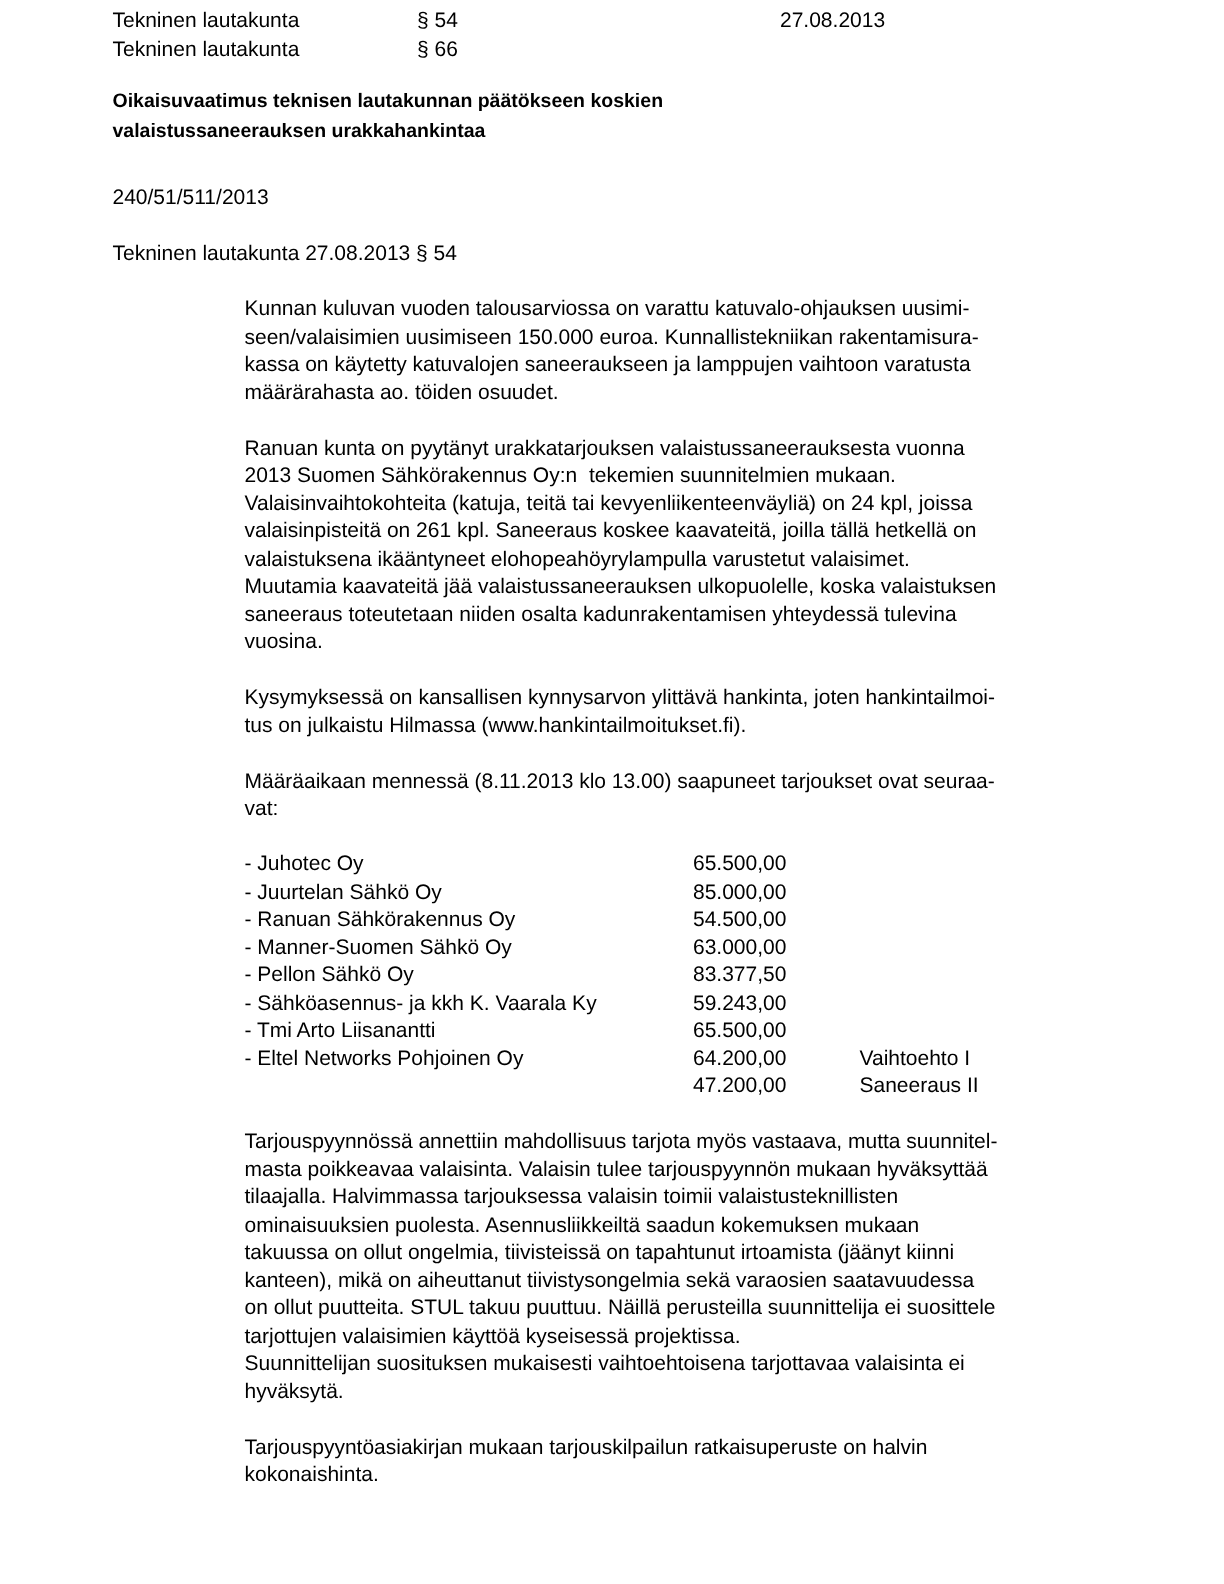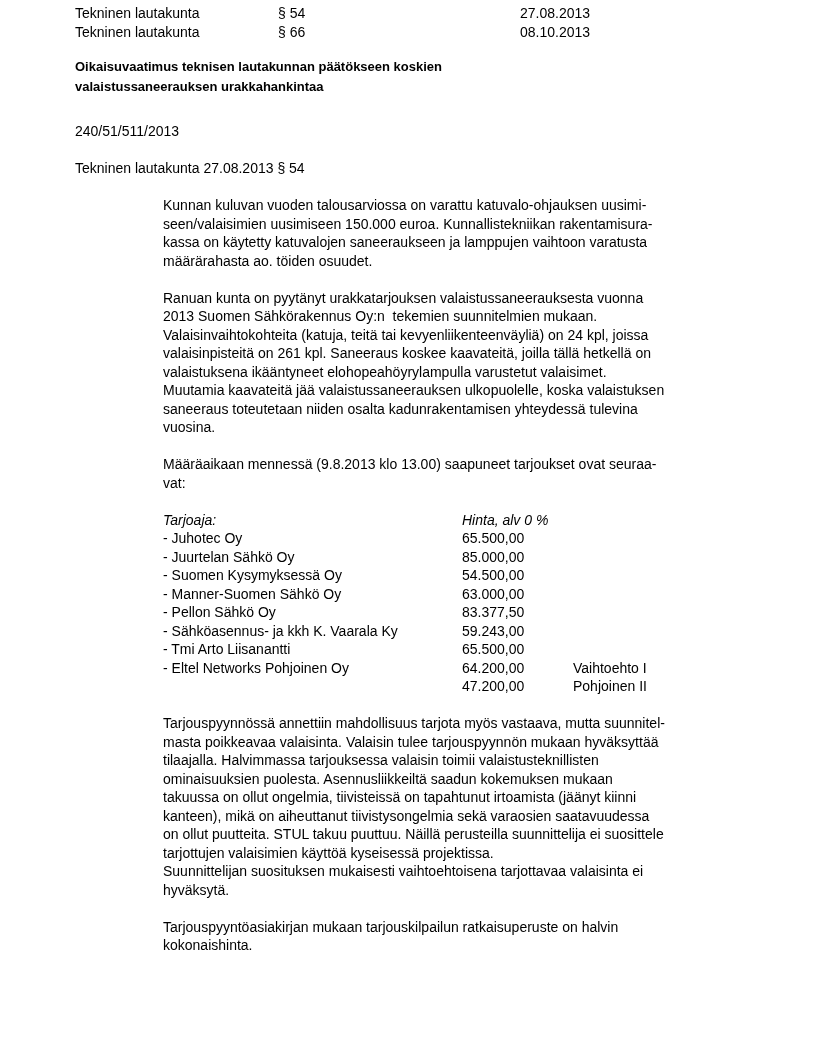--- a/index.html
+++ b/index.html
@@ -68,21 +68,20 @@
 <div class="page">
 
   <div class="hdr-row">
     <span class="hdr-committee">Tekninen lautakunta</span>
     <span class="hdr-section">§ 54</span>
     <span class="hdr-date">27.08.2013</span>
   </div>
   <div class="hdr-row">
     <span class="hdr-committee">Tekninen lautakunta</span>
     <span class="hdr-section">§ 66</span>
-    <span class="hdr-date">08.10.2013</span>
   </div>
 
   <h1 class="doc-title">Oikaisuvaatimus teknisen lautakunnan päätökseen koskien
 valaistussaneerauksen urakkahankintaa</h1>
 
   <div class="case-number">240/51/511/2013</div>
 
   <div class="section-heading">Tekninen lautakunta 27.08.2013 § 54</div>
 
   <div class="body-block">
@@ -94,41 +93,39 @@
 
     <p class="para">Ranuan kunta on pyytänyt urakkatarjouksen valaistussaneerauksesta vuonna
 2013 Suomen Sähkörakennus Oy:n  tekemien suunnitelmien mukaan.
 Valaisinvaihtokohteita (katuja, teitä tai kevyenliikenteenväyliä) on 24 kpl, joissa
 valaisinpisteitä on 261 kpl. Saneeraus koskee kaavateitä, joilla tällä hetkellä on
 valaistuksena ikääntyneet elohopeahöyrylampulla varustetut valaisimet.
 Muutamia kaavateitä jää valaistussaneerauksen ulkopuolelle, koska valaistuksen
 saneeraus toteutetaan niiden osalta kadunrakentamisen yhteydessä tulevina
 vuosina.</p>
 
+    <p class="para">Kysymyksessä on kansallisen kynnysarvon ylittävä hankinta, joten hankintailmoi-
+tus on julkaistu Hilmassa (www.hankintailmoitukset.fi).</p>
 
-    <p class="para">Määräaikaan mennessä (9.8.2013 klo 13.00) saapuneet tarjoukset ovat seuraa-
+    <p class="para">Määräaikaan mennessä (8.11.2013 klo 13.00) saapuneet tarjoukset ovat seuraa-
 vat:</p>
 
     <div class="tender-table">
-      <div class="t-row t-header">
-        <span class="t-name">Tarjoaja:</span>
-        <span class="t-pricehdr">Hinta, alv 0 %</span>
-      </div>
       <div class="t-row">
         <span class="t-name">- Juhotec Oy</span>
         <span class="t-price">65.500,00</span>
         <span class="t-note"></span>
       </div>
       <div class="t-row">
         <span class="t-name">- Juurtelan Sähkö Oy</span>
         <span class="t-price">85.000,00</span>
         <span class="t-note"></span>
       </div>
       <div class="t-row">
-        <span class="t-name">- Suomen Kysymyksessä Oy</span>
+        <span class="t-name">- Ranuan Sähkörakennus Oy</span>
         <span class="t-price">54.500,00</span>
         <span class="t-note"></span>
       </div>
       <div class="t-row">
         <span class="t-name">- Manner-Suomen Sähkö Oy</span>
         <span class="t-price">63.000,00</span>
         <span class="t-note"></span>
       </div>
       <div class="t-row">
         <span class="t-name">- Pellon Sähkö Oy</span>
@@ -146,21 +143,21 @@
         <span class="t-note"></span>
       </div>
       <div class="t-row">
         <span class="t-name">- Eltel Networks Pohjoinen Oy</span>
         <span class="t-price">64.200,00</span>
         <span class="t-note">Vaihtoehto I</span>
       </div>
       <div class="t-row">
         <span class="t-name"></span>
         <span class="t-price">47.200,00</span>
-        <span class="t-note">Pohjoinen II</span>
+        <span class="t-note">Saneeraus II</span>
       </div>
     </div>
 
     <p class="para">Tarjouspyynnössä annettiin mahdollisuus tarjota myös vastaava, mutta suunnitel-
 masta poikkeavaa valaisinta. Valaisin tulee tarjouspyynnön mukaan hyväksyttää
 tilaajalla. Halvimmassa tarjouksessa valaisin toimii valaistusteknillisten
 ominaisuuksien puolesta. Asennusliikkeiltä saadun kokemuksen mukaan
 takuussa on ollut ongelmia, tiivisteissä on tapahtunut irtoamista (jäänyt kiinni
 kanteen), mikä on aiheuttanut tiivistysongelmia sekä varaosien saatavuudessa
 on ollut puutteita. STUL takuu puuttuu. Näillä perusteilla suunnittelija ei suosittele

